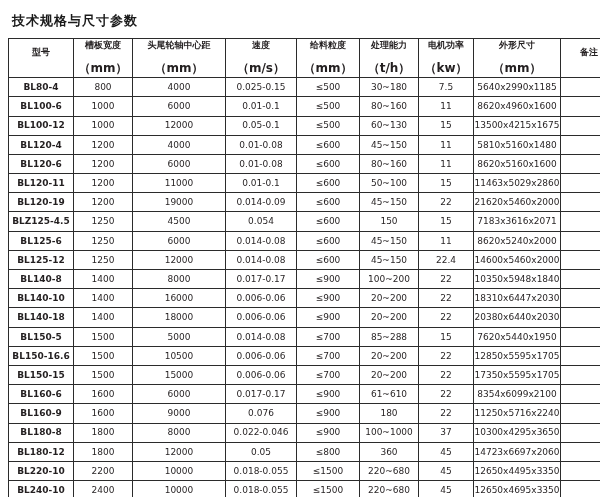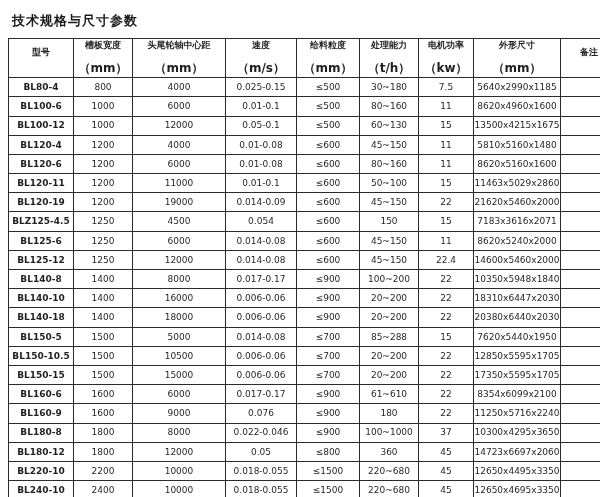--- a/index.html
+++ b/index.html
@@ -288,21 +288,21 @@
             <td class="col-width">1500</td>
             <td class="col-center">5000</td>
             <td class="col-speed">0.014-0.08</td>
             <td class="col-feed">≤700</td>
             <td class="col-cap">85~288</td>
             <td class="col-power">15</td>
             <td class="col-dim">7620x5440x1950</td>
             <td class="col-remark"></td>
           </tr>
           <tr>
-            <td class="col-model model">BL150-10.5</td>
+            <td class="col-model model">BL150-16.6</td>
             <td class="col-width">1500</td>
             <td class="col-center">10500</td>
             <td class="col-speed">0.006-0.06</td>
             <td class="col-feed">≤700</td>
             <td class="col-cap">20~200</td>
             <td class="col-power">22</td>
             <td class="col-dim">12850x5595x1705</td>
             <td class="col-remark"></td>
           </tr>
           <tr>

